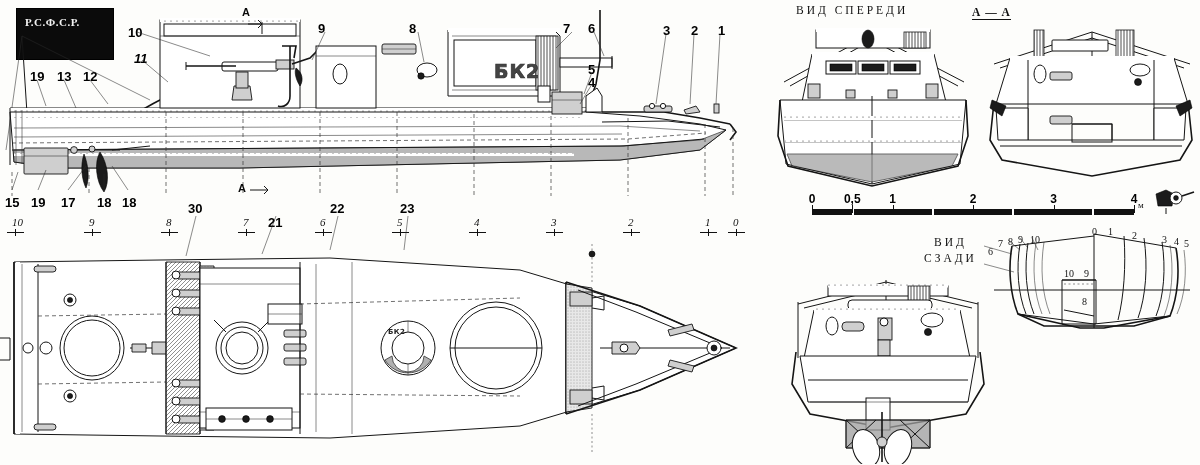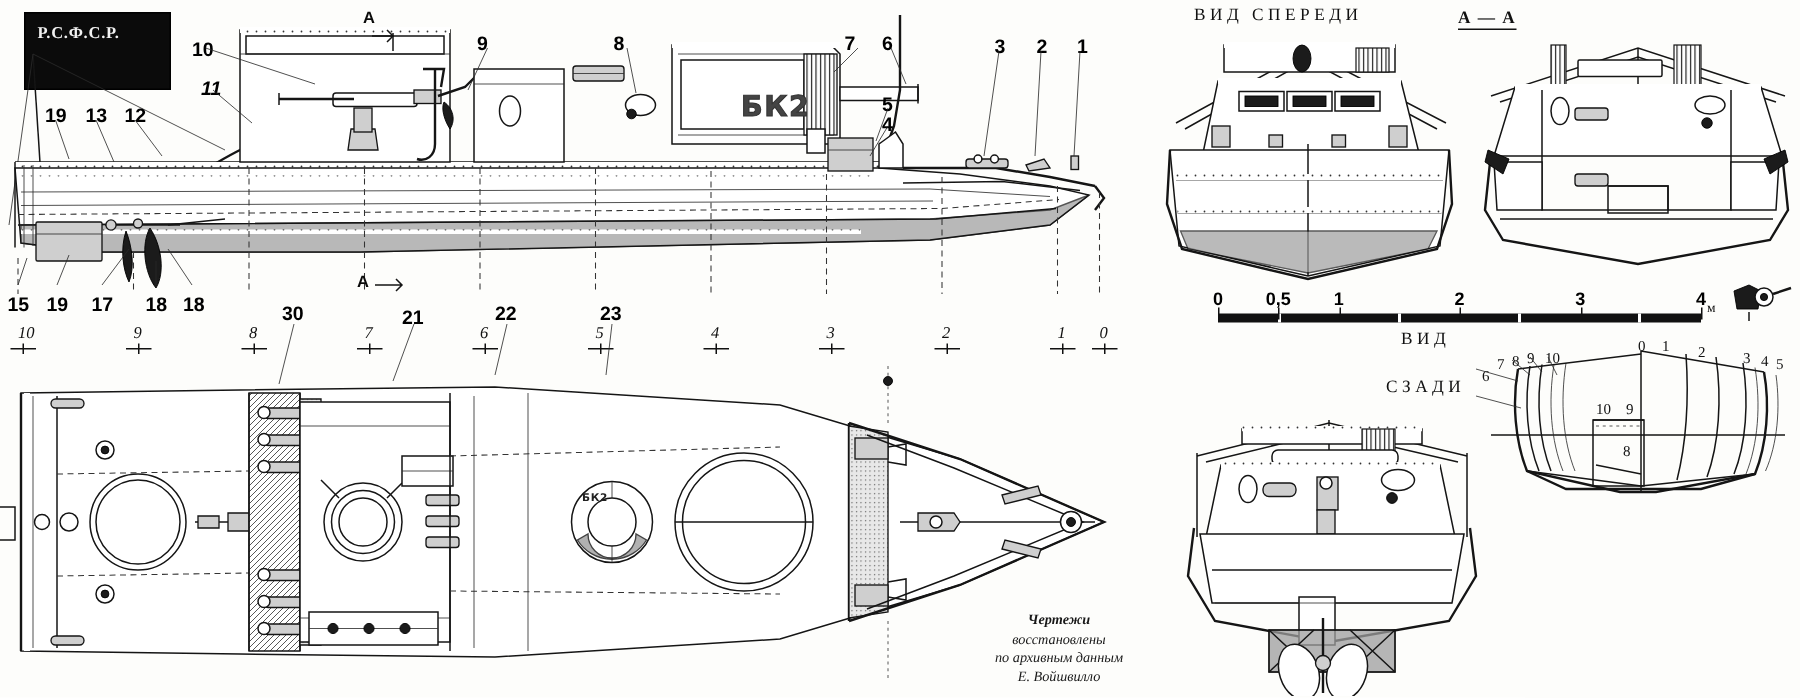--- a/index.html
+++ b/index.html
@@ -432,29 +432,23 @@
     <path class="lndd" d="M80,56 L110,56"></path>
     <path class="ln" d="M80,82 L110,88"></path>
 
     <path class="ln2" d="M34,86 L60,98 L150,98 L186,88"></path>
   </svg>
 
 
   <div class="lbl" style="left:776px;top:4px;margin-left:20px;">ВИД СПЕРЕДИ</div>
   <div class="lbl" style="left:972px;top:6px;letter-spacing:1px;font-weight:bold;
        border-bottom:1.5px solid #111;padding-bottom:1px;">А — А</div>
-  <div class="lbl" style="left:934px;top:220px;">ВИД</div>
+  <div class="lbl" style="left:934px;top:236px;">ВИД</div>
   <div class="lbl" style="left:924px;top:252px;">СЗАДИ</div>
 
-  <div id="credit">
-    <div class="l1">Чертежи</div>
-    <div>восстановлены</div>
-    <div>по архивным данным</div>
-    <div>Е. Войшвилло</div>
-  </div>
 
   <div class="abs" style="left:494px;top:60px;font-family:'DejaVu Sans',sans-serif;
        font-weight:bold;font-size:19px;color:#444;letter-spacing:1px;
        -webkit-text-stroke:0.7px #333;">БК2</div>
 
   <div class="abs" style="left:388px;top:328px;font-family:'DejaVu Sans',sans-serif;
        font-weight:bold;font-size:7px;color:#222;letter-spacing:0.5px;">БК2</div>
 
   <div class="abs" style="left:242px;top:6px;font-family:'Liberation Sans',sans-serif;
        font-size:11px;font-weight:bold;">А</div>
@@ -488,21 +482,21 @@
       <div class="cal" style="left: 134px; top: 52px; font-style: italic;">11</div>
       <div class="cal" style="left: 83px; top: 70px;">12</div>
       <div class="cal" style="left: 57px; top: 70px;">13</div>
       <div class="cal" style="left: 30px; top: 70px;">19</div>
       <div class="cal" style="left: 5px; top: 196px;">15</div>
       <div class="cal" style="left: 31px; top: 196px;">19</div>
       <div class="cal" style="left: 61px; top: 196px;">17</div>
       <div class="cal" style="left: 97px; top: 196px;">18</div>
       <div class="cal" style="left: 122px; top: 196px;">18</div>
       <div class="cal" style="left: 188px; top: 202px;">30</div>
-      <div class="cal" style="left: 268px; top: 205px;">21</div>
+      <div class="cal" style="left: 268px; top: 216px;">21</div>
       <div class="cal" style="left: 330px; top: 202px;">22</div>
       <div class="cal" style="left: 400px; top: 202px;">23</div>
     </div>
   <div id="dyn-stations">
       <div class="sta" style="left: 12px; top: 216px;">10</div>
       <div class="hair" style="left: 15px; top: 229px; width: 1px; height: 7px;"></div>
       <div class="hair" style="left: 7px; top: 232px; width: 17px; height: 1px;"></div>
       <div class="sta" style="left: 89px; top: 216px;">9</div>
       <div class="hair" style="left: 92px; top: 229px; width: 1px; height: 7px;"></div>
       <div class="hair" style="left: 84px; top: 232px; width: 17px; height: 1px;"></div>

